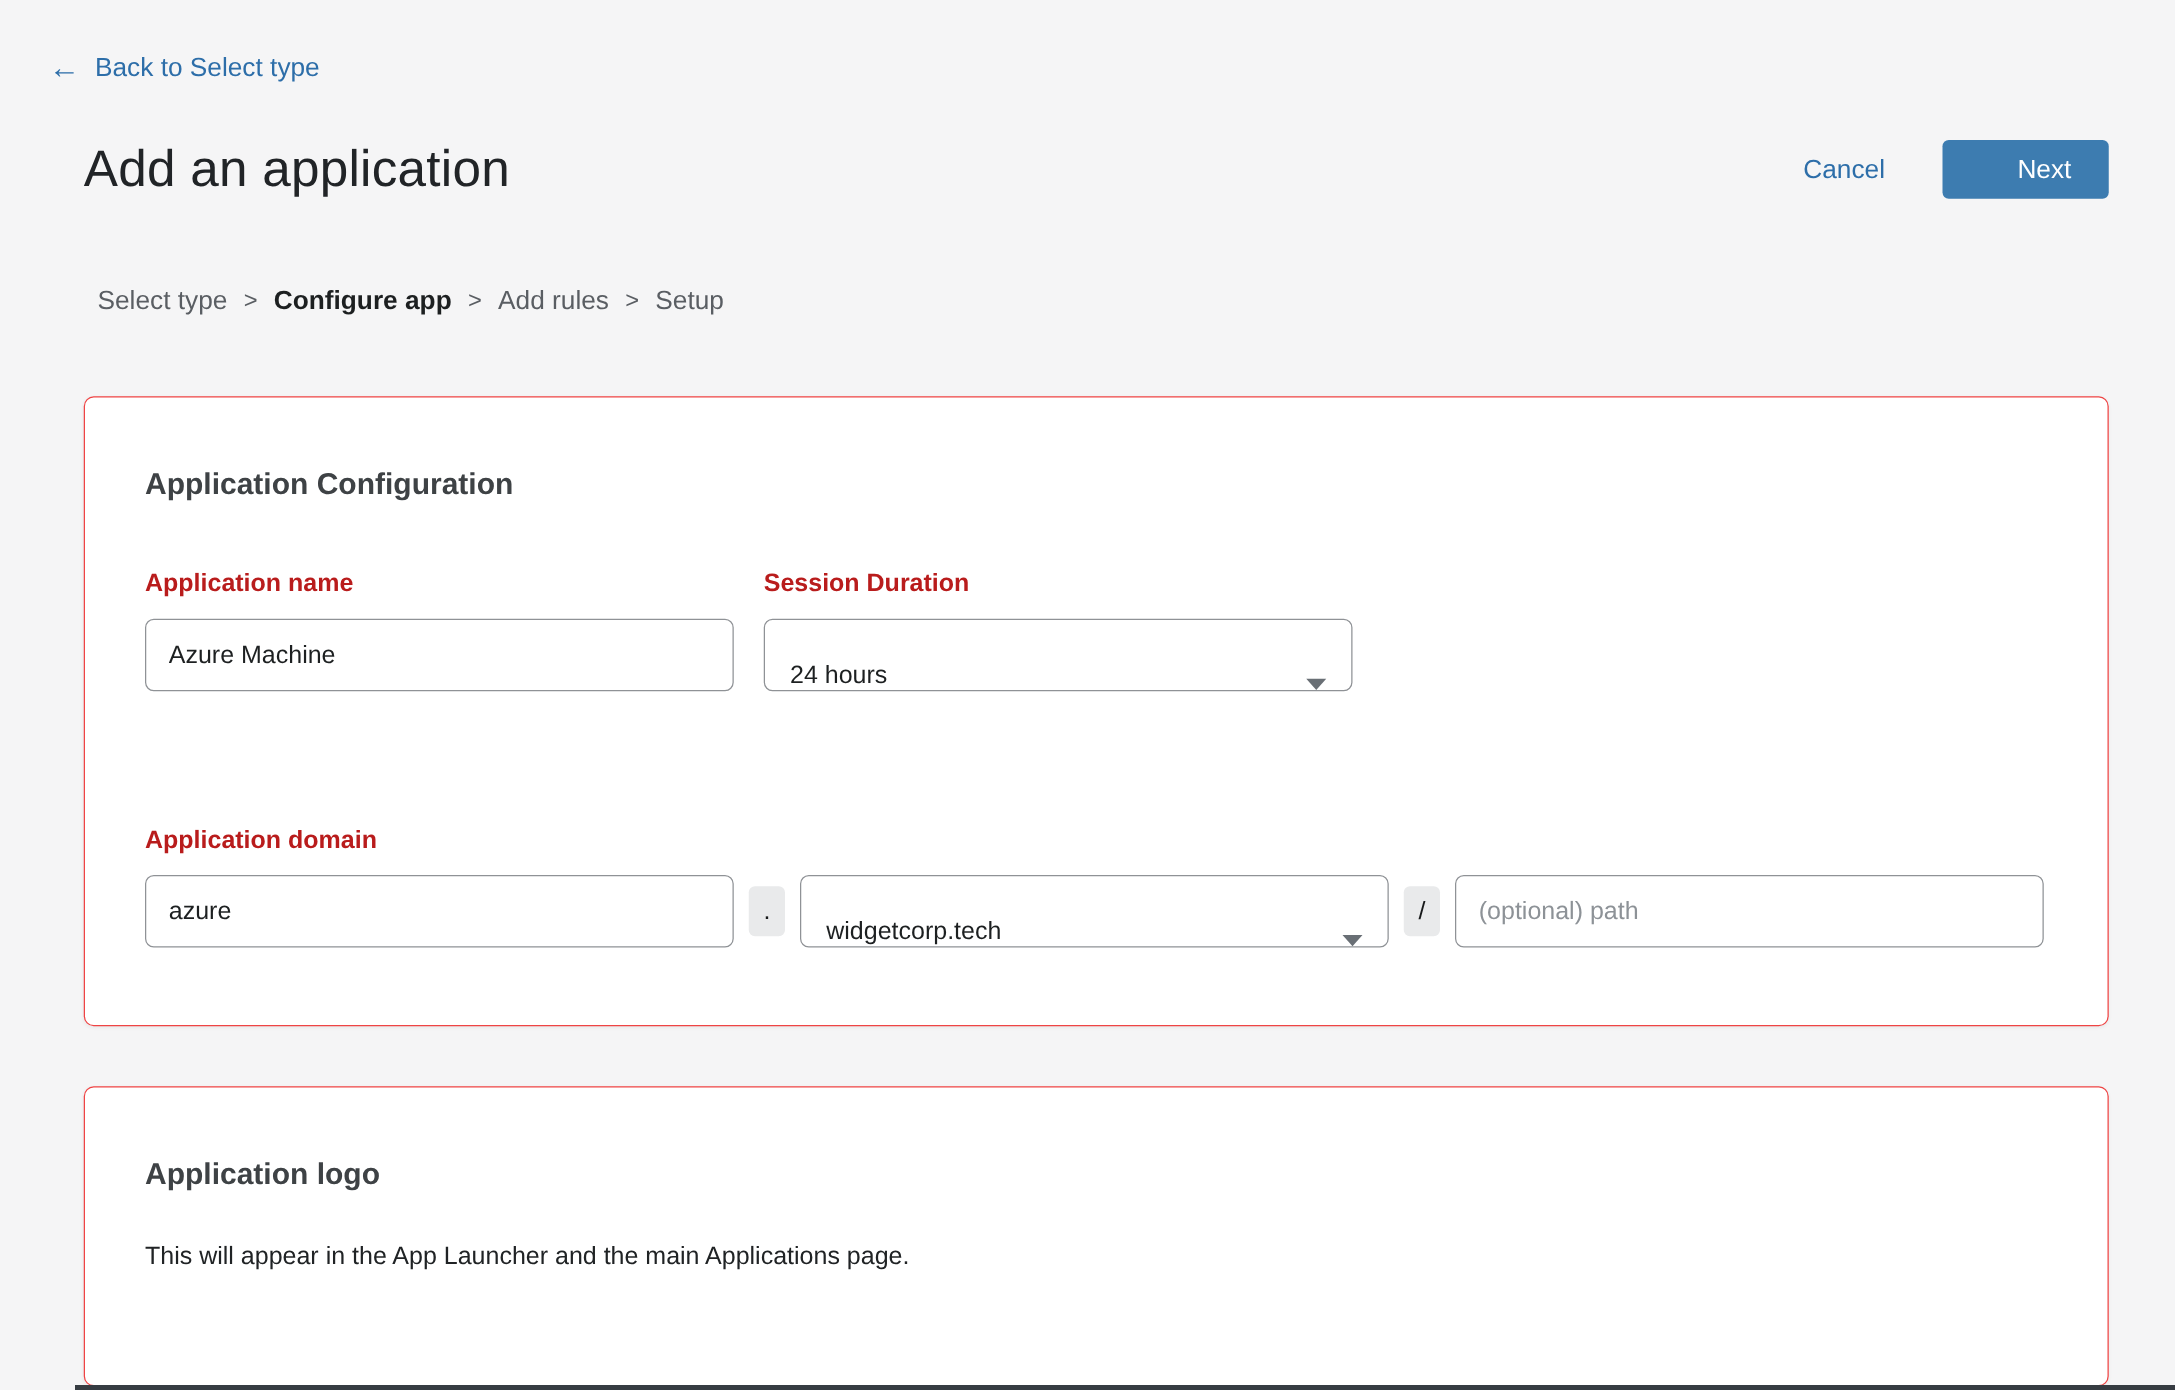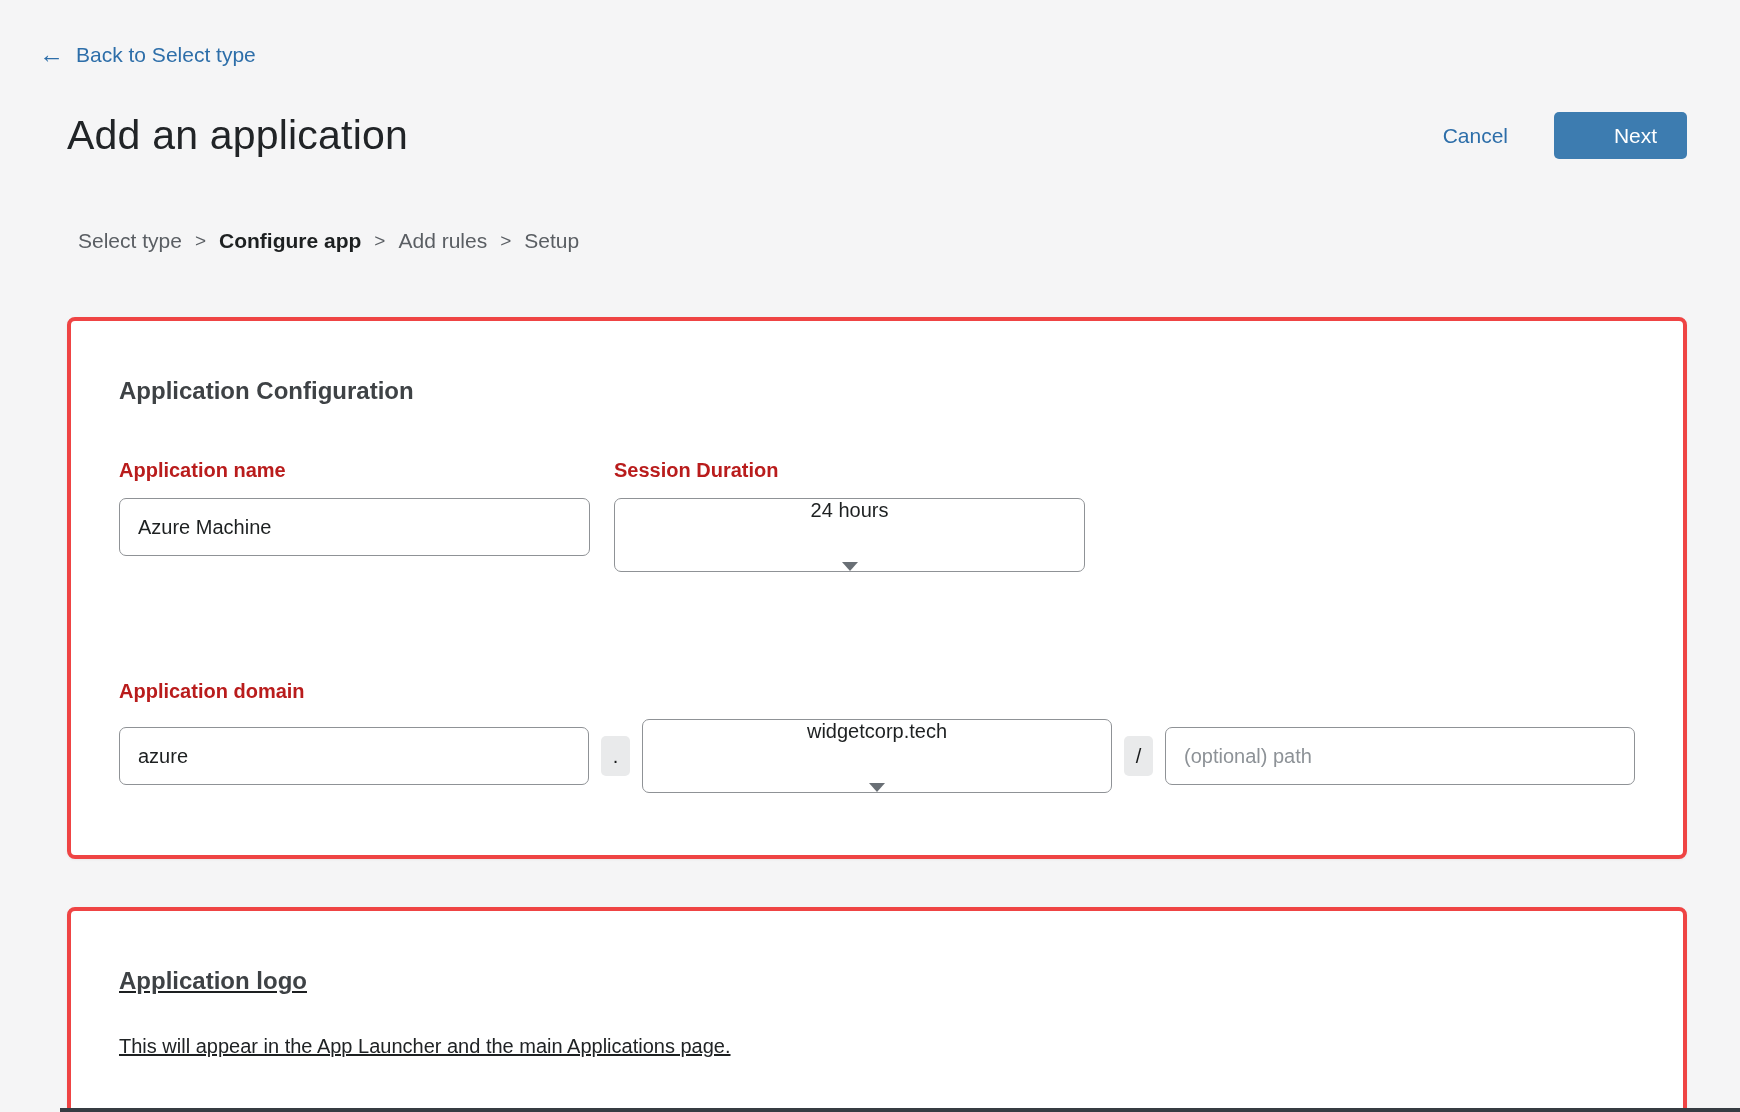--- a/index.html
+++ b/index.html
@@ -47,50 +47,49 @@
     margin: 70px 0 0 78px;
     font-size: 21px; color: #5a5e63;
   }
   .crumb { cursor: pointer; }
   .crumb.active { color: #1d2021; font-weight: 700; }
   .crumb-sep { color: #5a5e63; font-size: 19px; }
 
   
   .card {
     background: #ffffff;
-    border: 4px solid #ef4444;
+    border: 1px solid #ef4444;
     border-radius: 8px;
     margin-left: 67px; margin-right: 53px;
     box-shadow: 0 1px 3px rgba(0,0,0,0.05);
   }
   .card-config { margin-top: 64px; padding: 56px 48px 62px; }
-  .card-logo   { margin-top: 48px; padding: 56px 48px; height: 240px; text-decoration: underline; }
+  .card-logo   { margin-top: 48px; padding: 56px 48px; height: 240px; }
 
   .section-title { font-size: 24px; font-weight: 700; color: #3e4245; margin: 0; }
 
   .fields-row { display: flex; gap: 24px; margin-top: 54px; }
   .field-label {
     display: block; font-size: 20px; font-weight: 700;
     color: #b91c1c; margin-bottom: 16px;
   }
   .text-input {
     width: 471px; height: 58px;
     border: 1.5px solid #8f9296; border-radius: 7px;
     padding: 12px 18px; font-size: 20px; color: #1d2021;
     font-family: inherit; background: #ffffff; outline: none;
   }
   .text-input::placeholder { color: #8d9297; }
   .select-box {
-    width: 471px; height: 74px;
+    width: 471px; height: 58px;
     border: 1.5px solid #8f9296; border-radius: 7px;
     padding: 0 20px; font-size: 20px; color: #1d2021;
     background: #ffffff;
-    display: flex; align-items: center; justify-content: space-between;
+    display: flex; align-items: flex-end; justify-content: space-between;
     cursor: pointer;
-    flex-direction: column;
   }
   .triangle-down {
     width: 0; height: 0;
     border-left: 8px solid transparent;
     border-right: 8px solid transparent;
     border-top: 9px solid #696f75;
   }
 
   .domain-section { margin-top: 108px; }
   .domain-row { display: flex; align-items: center; gap: 12px; }

